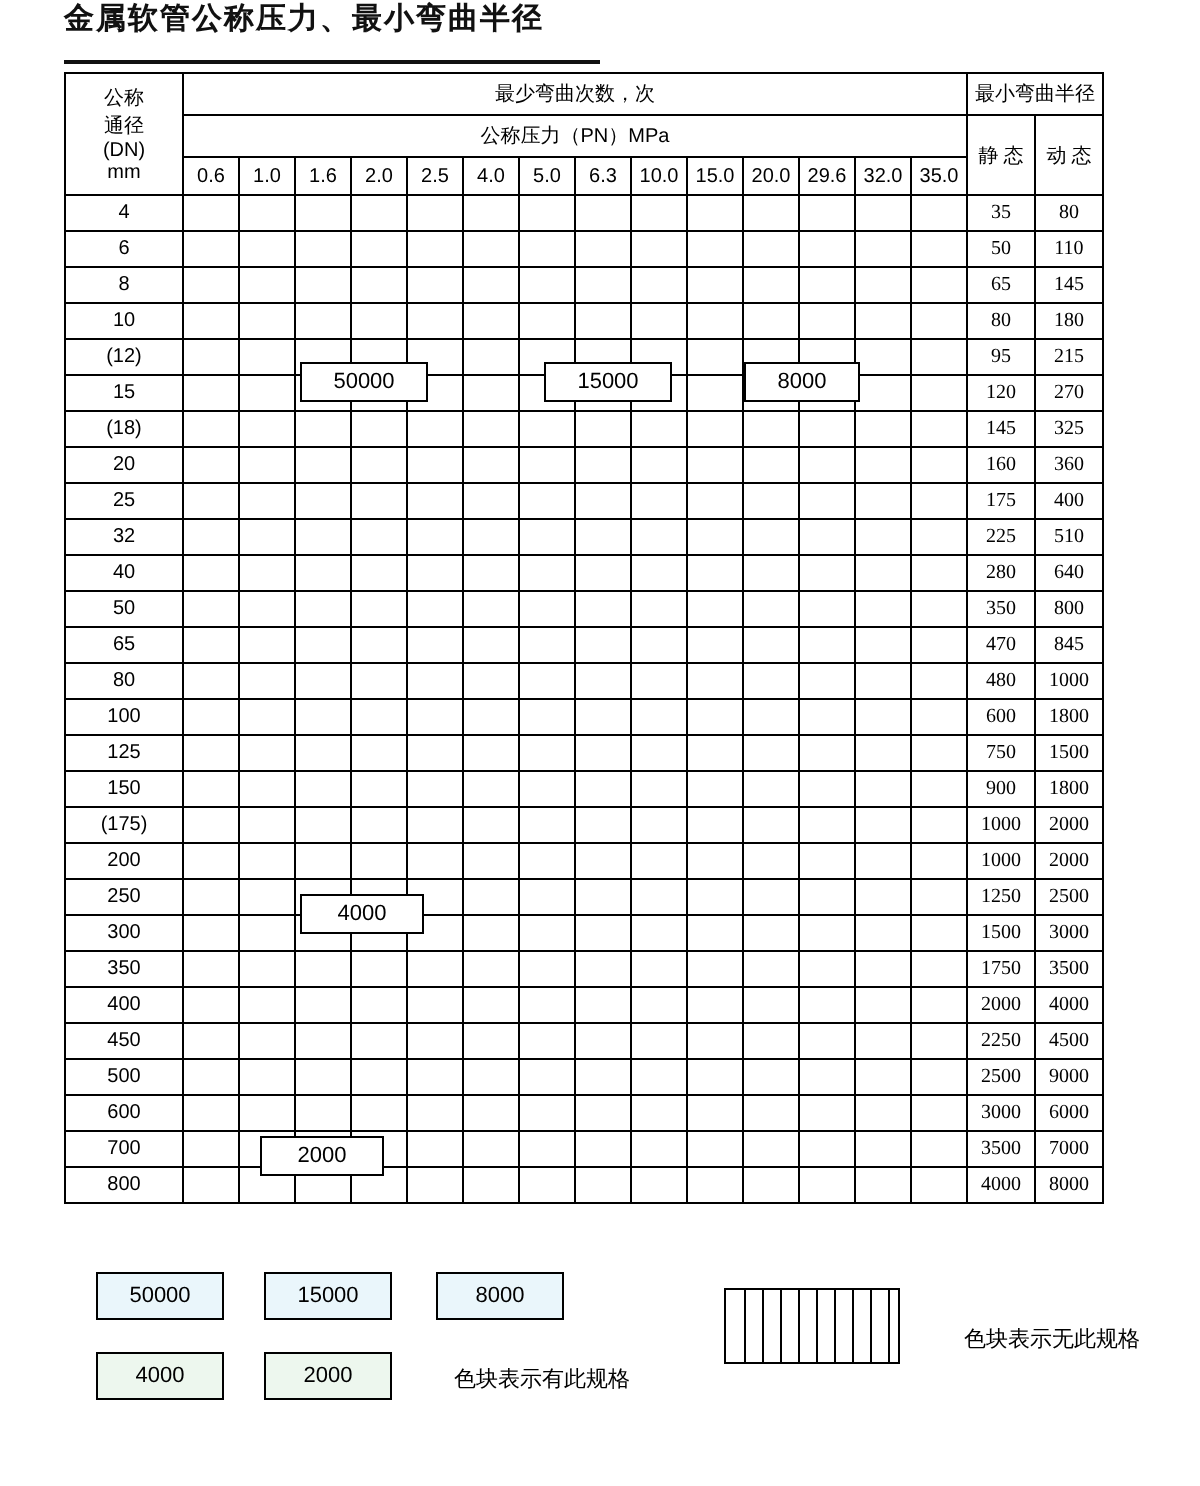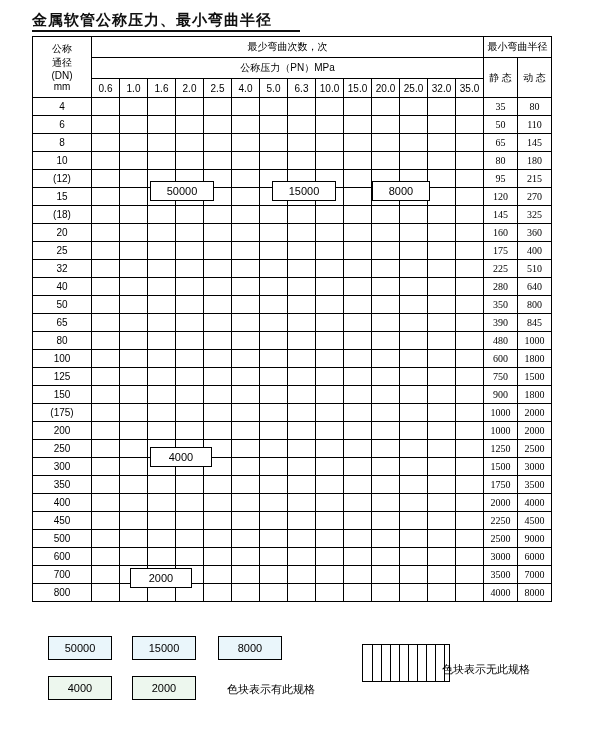--- a/index.html
+++ b/index.html
@@ -6,21 +6,21 @@
   body{
     width:600px;height:743px;
     background:#ffffff;
     font-family:"Liberation Sans", sans-serif;
     color:#000;
     overflow:hidden;
   }
   .page{position:relative;width:600px;height:743px;}
 
   .title{
-    position:absolute;left:32px;top:11px;
+    position:absolute;left:32px;top:0;
     font-family:"Liberation Serif", serif;
     font-weight:bold;font-size:15px;letter-spacing:1px;
     color:#111;
   }
   .title-underline{
     position:absolute;left:32px;top:30px;width:268px;height:2px;background:#111;
   }
 
   table.main{
     position:absolute;left:32px;top:36px;
@@ -106,21 +106,21 @@
           <td class="hdr-sub pn-col" style="height: 18px; margin-top: 37px;">1.0</td>
           <td class="hdr-sub pn-col" style="height: 18px;">1.6</td>
           <td class="hdr-sub pn-col" style="height: 18px;">2.0</td>
           <td class="hdr-sub pn-col" style="height: 18px;">2.5</td>
           <td class="hdr-sub pn-col" style="height: 18px;">4.0</td>
           <td class="hdr-sub pn-col" style="height: 18px;">5.0</td>
           <td class="hdr-sub pn-col" style="height: 18px;">6.3</td>
           <td class="hdr-sub pn-col" style="height: 18px; margin-top: 33px;">10.0</td>
           <td class="hdr-sub pn-col" style="height: 18px;">15.0</td>
           <td class="hdr-sub pn-col" style="height: 18px;">20.0</td>
-          <td class="hdr-sub pn-col" style="height: 18px;">25.0</td>
+          <td class="hdr-sub pn-col" style="height: 18px;">29.6</td>
           <td class="hdr-sub pn-col" style="height: 18px;">32.0</td>
           <td class="hdr-sub pn-col" style="height: 18px;">35.0</td>
         </tr>
     </thead>
     <tbody id="tbody">
         <tr class="row-h">
           <td class="dn-cell">4</td>
           <td class="pn-col f-blue"></td>
           <td class="pn-col f-blue"></td>
           <td class="pn-col f-blue"></td>
@@ -356,21 +356,21 @@
           <td class="pn-col f-blue"></td>
           <td class="pn-col f-blue"></td>
           <td class="pn-col f-blue"></td>
           <td class="pn-col f-blue"></td>
           <td class="pn-col f-white"></td>
           <td class="pn-col f-white"></td>
           <td class="pn-col f-white"></td>
           <td class="pn-col f-white"></td>
           <td class="pn-col f-white"></td>
           <td class="pn-col f-white"></td>
-          <td class="r-col">390</td>
+          <td class="r-col">470</td>
           <td class="r-col">845</td>
         </tr>
         <tr class="row-h">
           <td class="dn-cell">80</td>
           <td class="pn-col f-blue"></td>
           <td class="pn-col f-blue"></td>
           <td class="pn-col f-blue"></td>
           <td class="pn-col f-blue"></td>
           <td class="pn-col f-blue"></td>
           <td class="pn-col f-blue"></td>
@@ -673,16 +673,16 @@
         <i style="left: 9px;"></i>
         <i style="left: 18px;"></i>
         <i style="left: 27px;"></i>
         <i style="left: 36px;"></i>
         <i style="left: 45px;"></i>
         <i style="left: 54px;"></i>
         <i style="left: 63px;"></i>
         <i style="left: 72px;"></i>
         <i style="left: 81px;"></i>
       </div>
-    <div class="legend-text" style="left:410px;top:26px;">色块表示无此规格</div>
+    <div class="legend-text" style="left:450px;top:26px;">色块表示无此规格</div>
   </div>
 
 </div>
 
 </body></html>

